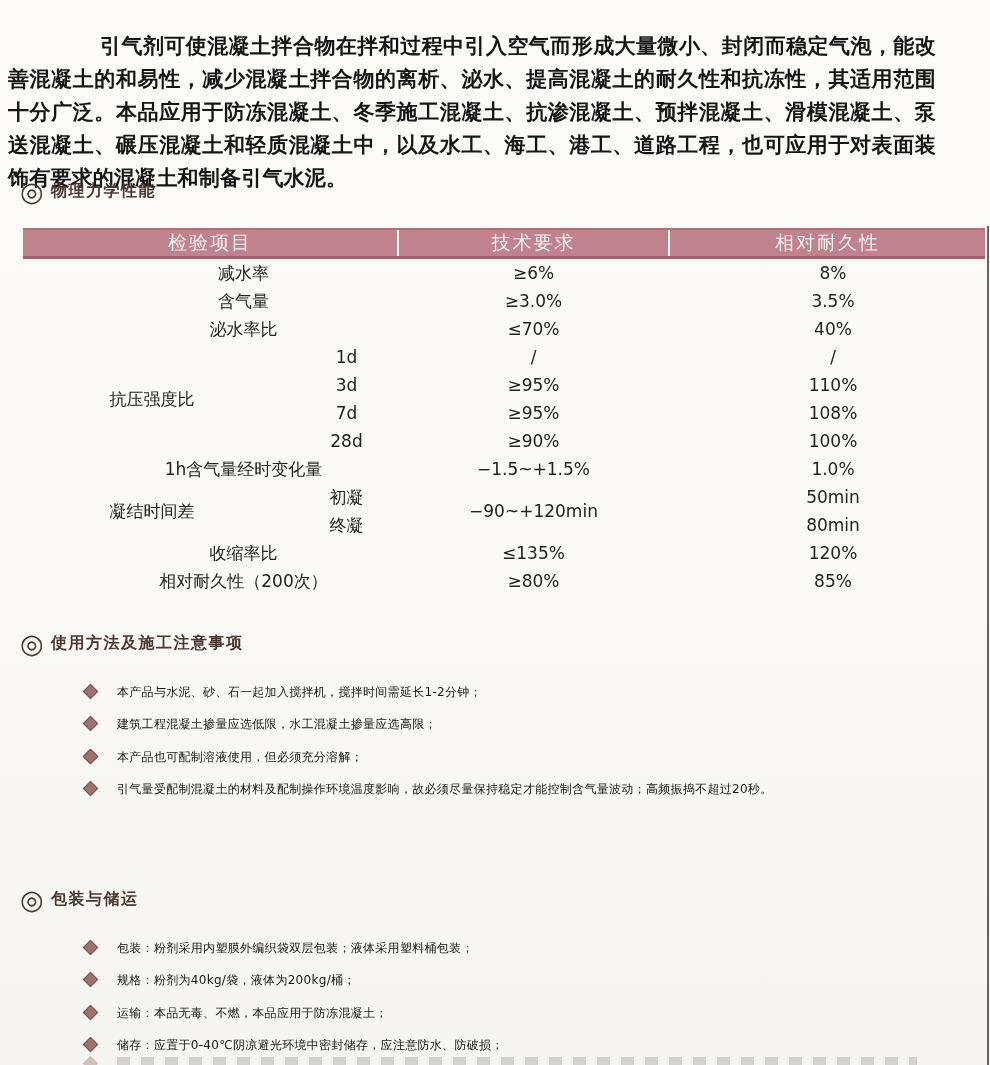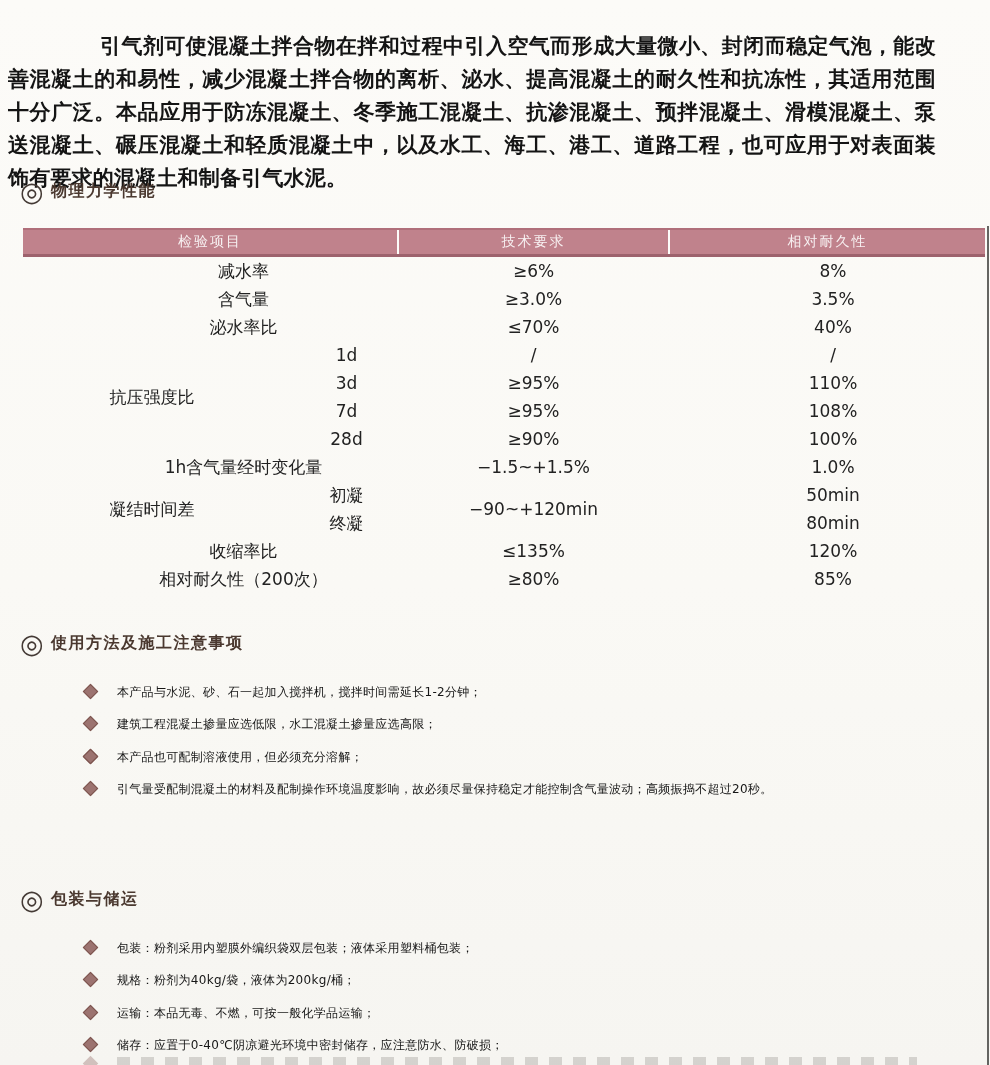--- a/index.html
+++ b/index.html
@@ -28,21 +28,21 @@
   .section-head .title { font-size:16px; }
   #head-physical  { top:178px; }
   #head-usage     { top:630px; }
   #head-packaging { top:886px; }
   
   table.spec {
     position:absolute; left:23px; top:228px; width:962px;
     border-collapse:collapse; table-layout:fixed;
   }
   table.spec thead th {
-    background:#c0828c; color:#f7f0f1; font-weight:500; font-size:14px;
+    background:#c0828c; color:#f7f0f1; font-weight:500; font-size:19px;
     height:26px; text-align:center; letter-spacing:2px;
     border-top:2px solid #b06f7a; border-bottom:3px solid #9d626d;
   }
   table.spec thead th + th { border-left:2px solid #fdfcfa; }
   table.spec tbody td {
     font-size:17px; font-weight:500; color:#222; text-align:center;
     height:28px; line-height:28px; white-space:nowrap;
   }
   td.lbl-wide  { padding-left:66px; }  
   td.lbl-group { padding-left:18px; }  
@@ -182,21 +182,21 @@
   </ul>
 
   <div class="section-head" id="head-packaging">
     <span class="marker">◎</span>
     <span class="title">包装与储运</span>
   </div>
 
   <ul class="bullets" id="pack-list">
     <li><span class="diamond"></span><span>包装：粉剂采用内塑膜外编织袋双层包装；液体采用塑料桶包装；</span></li>
     <li><span class="diamond"></span><span>规格：粉剂为40kg/袋，液体为200kg/桶；</span></li>
-    <li><span class="diamond"></span><span>运输：本品无毒、不燃，可按一般化学品运输；</span></li>
+    <li><span class="diamond"></span><span>运输：本品无毒、不燃，本品应用于防冻混凝土；</span></li>
     <li><span class="diamond"></span><span>储存：应置于0-40℃阴凉避光环境中密封储存，应注意防水、防破损；</span></li>
   </ul>
 
   <div class="cutoff-diamond"></div>
   <div class="cutoff-line"></div>
   <div class="edge-line"></div>
 
 </div>
 
 </body></html>

